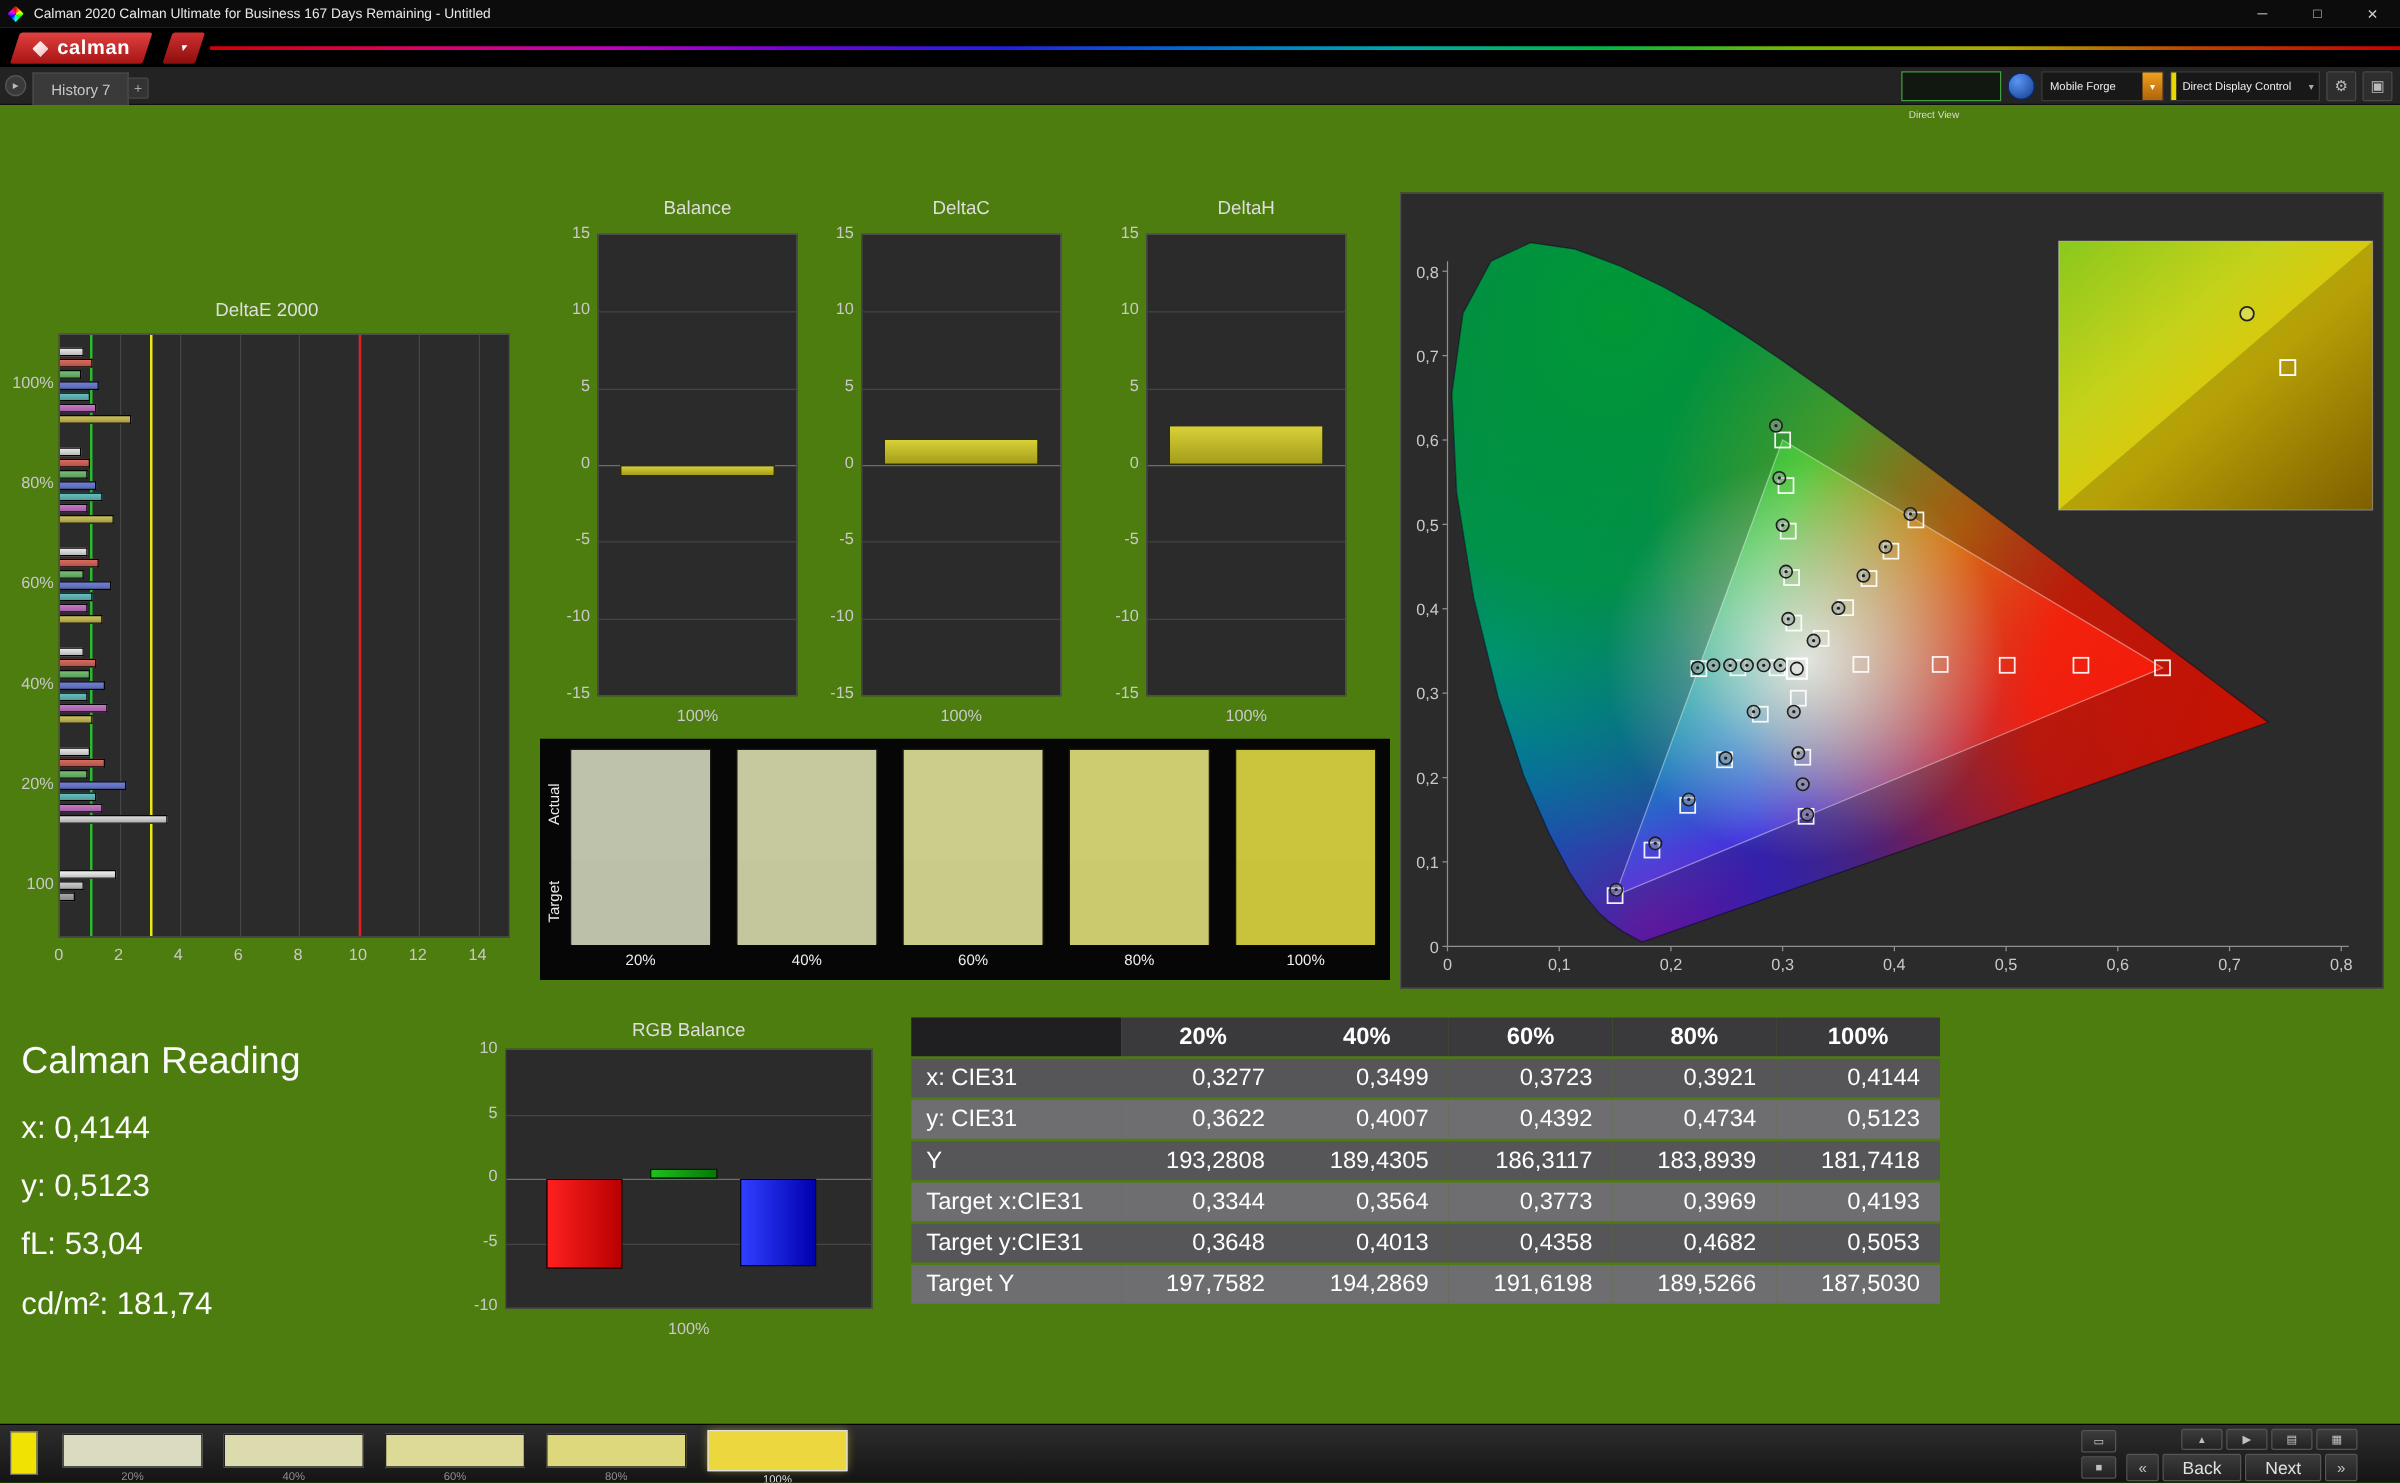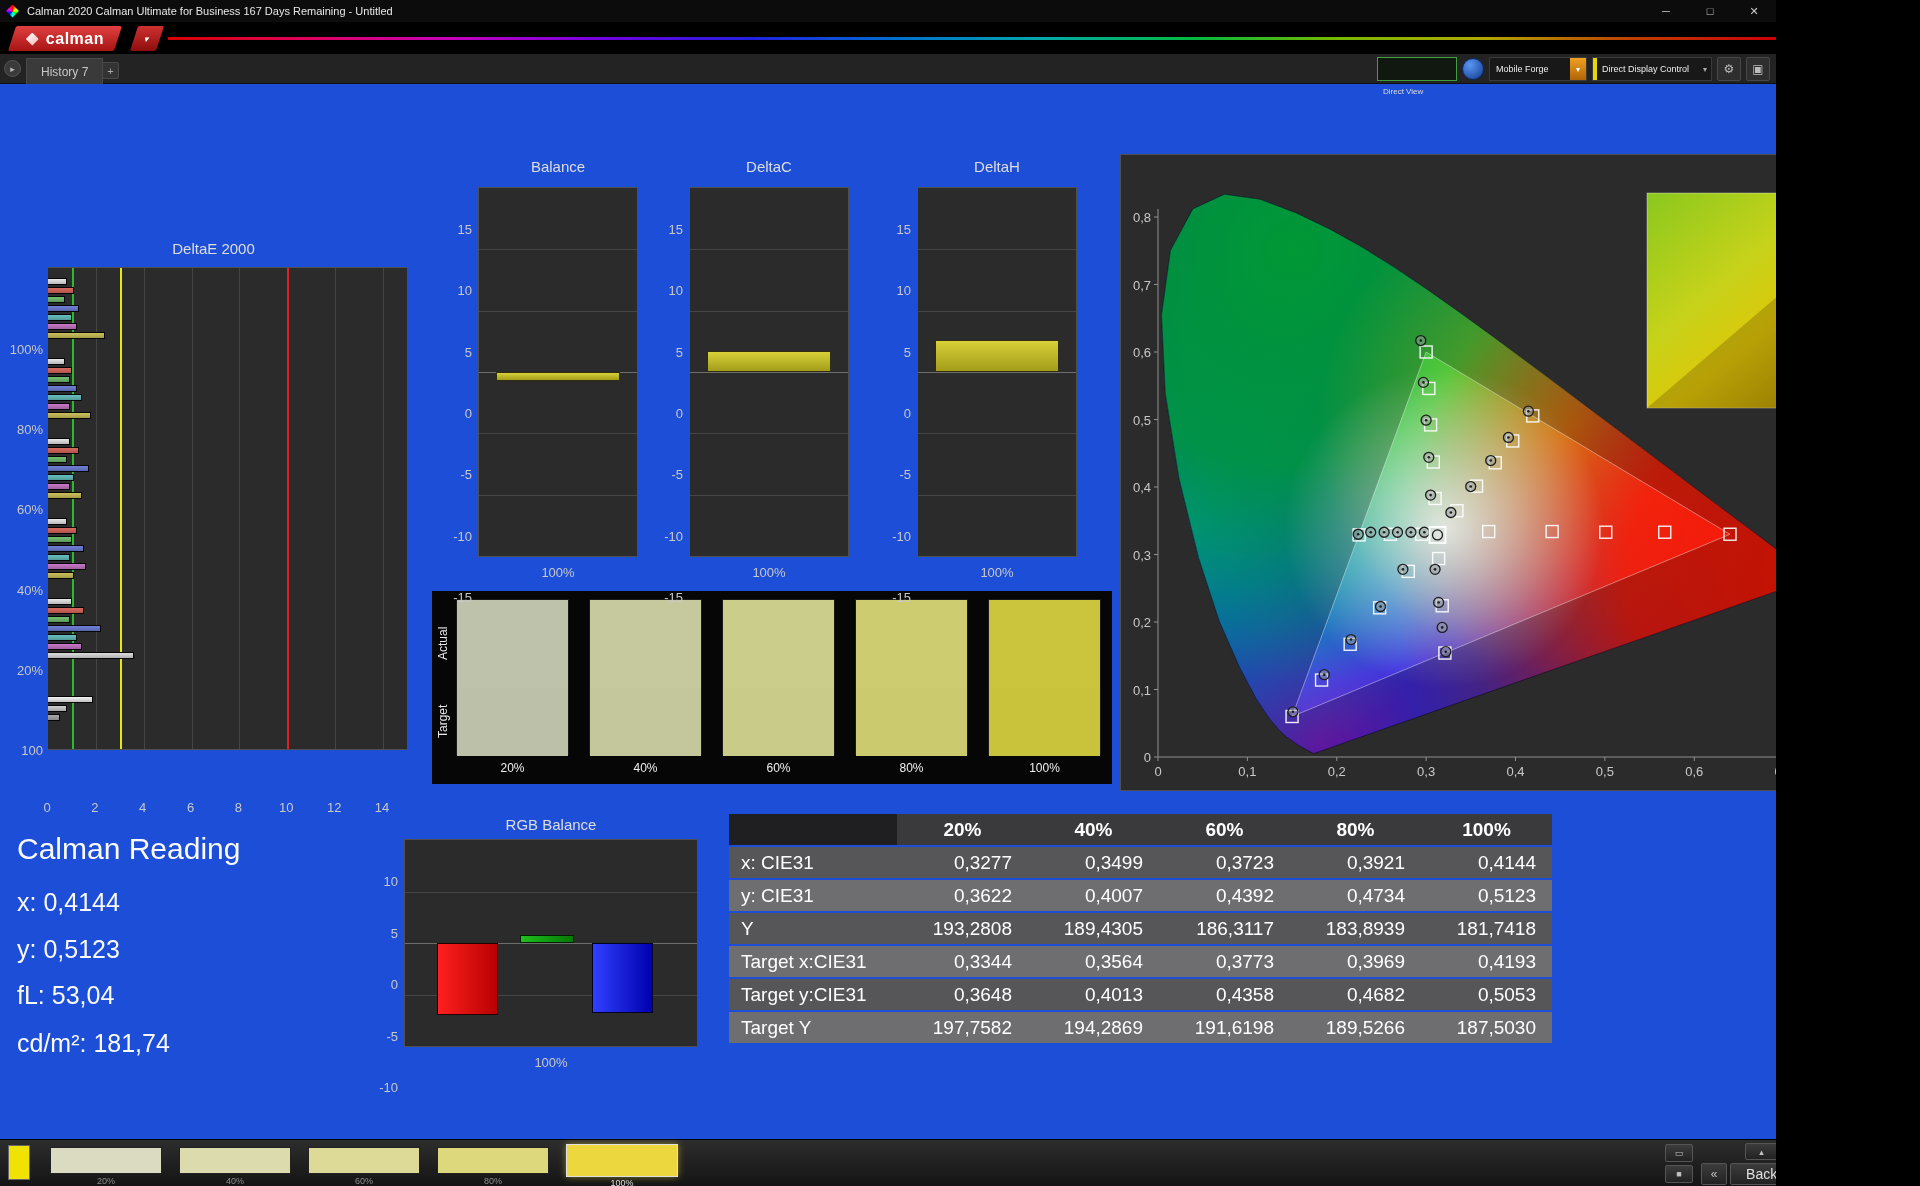--- a/index.html
+++ b/index.html
@@ -1,18 +1,18 @@
 <!DOCTYPE html>
 <html><head>
 <meta charset="utf-8">
 <style>
   *{margin:0;padding:0;box-sizing:border-box;}
   html,body{width:1920px;height:1186px;background:#000;}
   body{font-family:"Liberation Sans","DejaVu Sans",sans-serif;overflow:hidden;}
-  #root{position:relative;width:1776px;height:1186px;background:#1d4ed8;overflow:hidden;}
+  #root{position:relative;width:1920px;height:1186px;background:#4d7c0f;overflow:hidden;}
 
   
   .titlebar{position:absolute;top:0;left:0;right:0;height:22px;background:#0c0c0c;display:flex;align-items:center;gap:8px;padding-left:6px;z-index:50;}
   .app-icon{width:13px;height:13px;background:conic-gradient(#f00,#ff0,#0f0,#0ff,#00f,#f0f,#f00);clip-path:polygon(50% 0,100% 50%,50% 100%,0 50%);}
   .win-title{font-size:11px;color:#e8e8e8;flex:1;white-space:nowrap;}
   .win-controls{display:flex;height:100%;}
   .win-btn{width:44px;height:100%;display:flex;align-items:center;justify-content:center;color:#ccc;font-size:11px;cursor:default;}
 
   
   .logobar{position:absolute;top:22px;left:0;right:0;height:32px;background:#000;z-index:49;}
@@ -54,21 +54,21 @@
   #deltac-plot{left:689px;top:187px;width:160px;height:370px;}
   #deltah-plot{left:917px;top:187px;width:160px;height:370px;}
   #rgb-plot{left:404px;top:839px;width:294px;height:208px;}
 
   .xlabel{position:absolute;color:#c9c9c9;font-size:13px;text-align:center;}
   #deltal-xlabel{left:478px;top:565px;width:160px;}
   #deltac-xlabel{left:689px;top:565px;width:160px;}
   #deltah-xlabel{left:917px;top:565px;width:160px;}
   #rgb-xlabel{left:404px;top:1055px;width:294px;}
 
-  .axis-label{position:absolute;color:#c9c9c9;font-size:13px;pointer-events:none;white-space:nowrap;margin-top:44px;}
+  .axis-label{position:absolute;color:#c9c9c9;font-size:13px;pointer-events:none;white-space:nowrap;}
   .alab-r{text-align:right;}
   .alab-c{text-align:center;}
   .vgrid{position:absolute;top:0;bottom:0;width:1px;background:#454545;}
   .hgrid{position:absolute;left:0;right:0;height:1px;background:#454545;}
   .hgrid.zero{background:#6d6d6d;}
   .refline{position:absolute;top:0;bottom:0;width:2px;}
   .hbar{position:absolute;left:0;height:7px;border:1px solid #050505;border-left:none;}
   .vbar{position:absolute;}
   .bar-yellow{background:linear-gradient(180deg,#d8d138,#a39d1b);border:1px solid #2f2d10;}
   .bar-red{background:linear-gradient(90deg,#ff2020,#b80000);border:1px solid #200000;}

